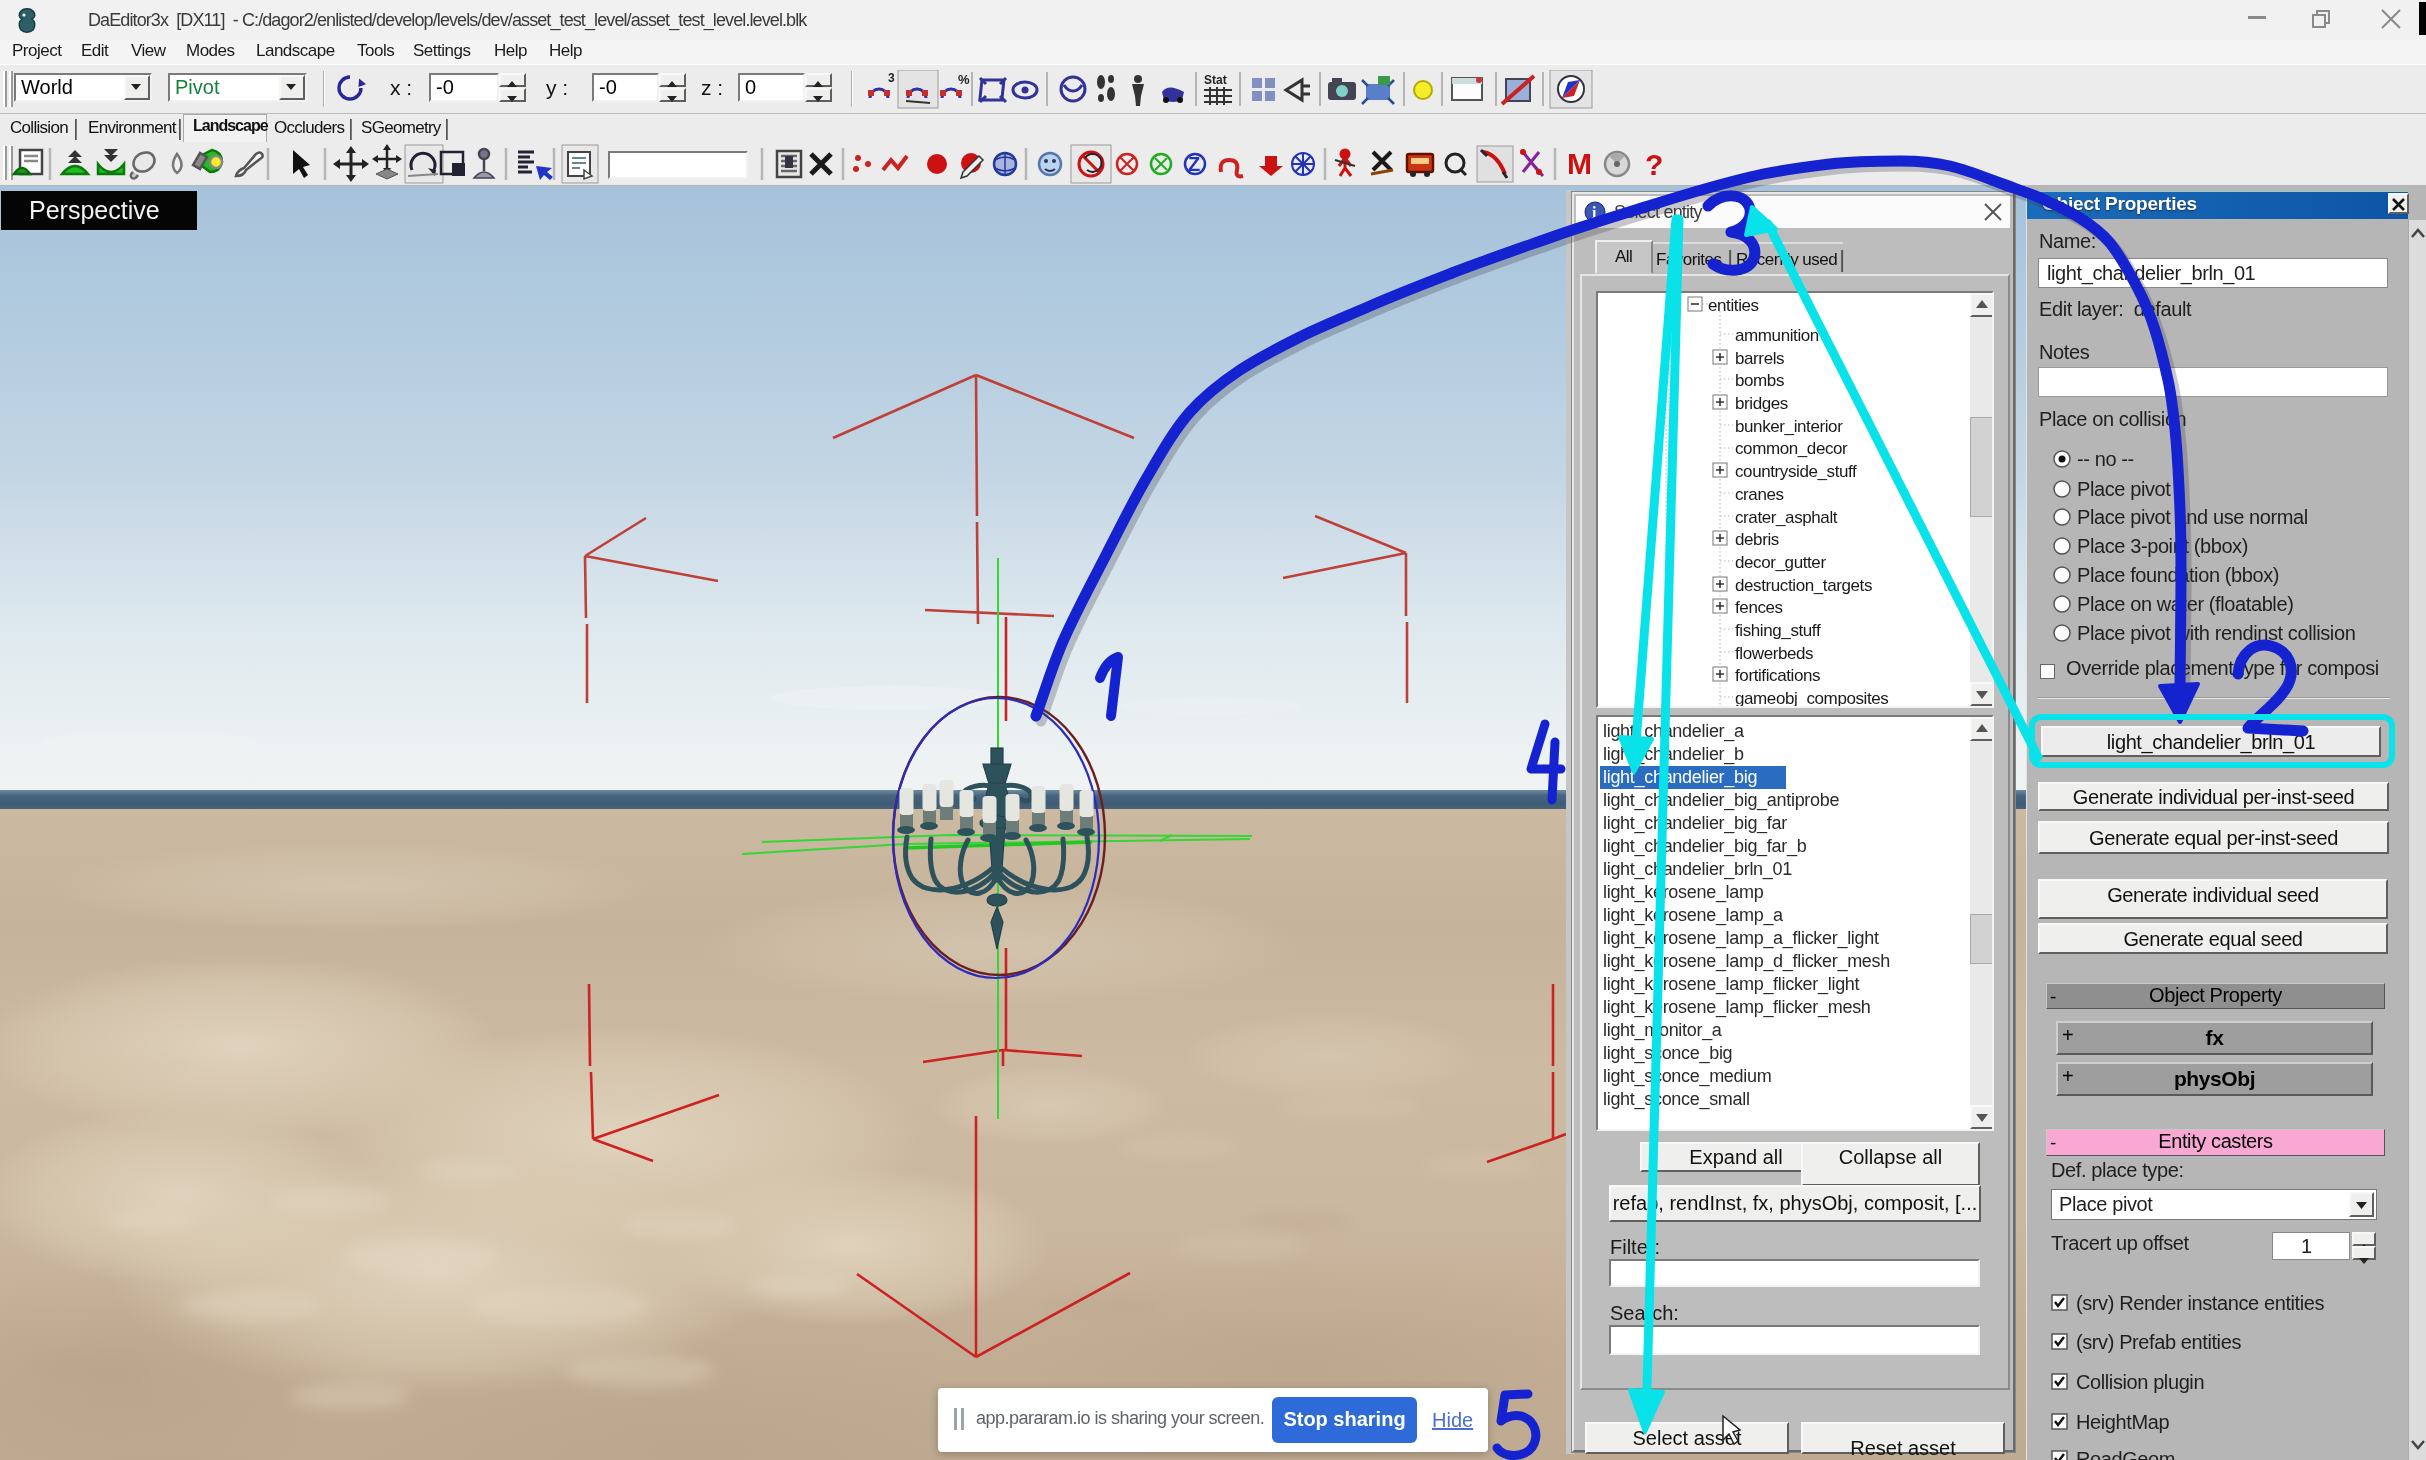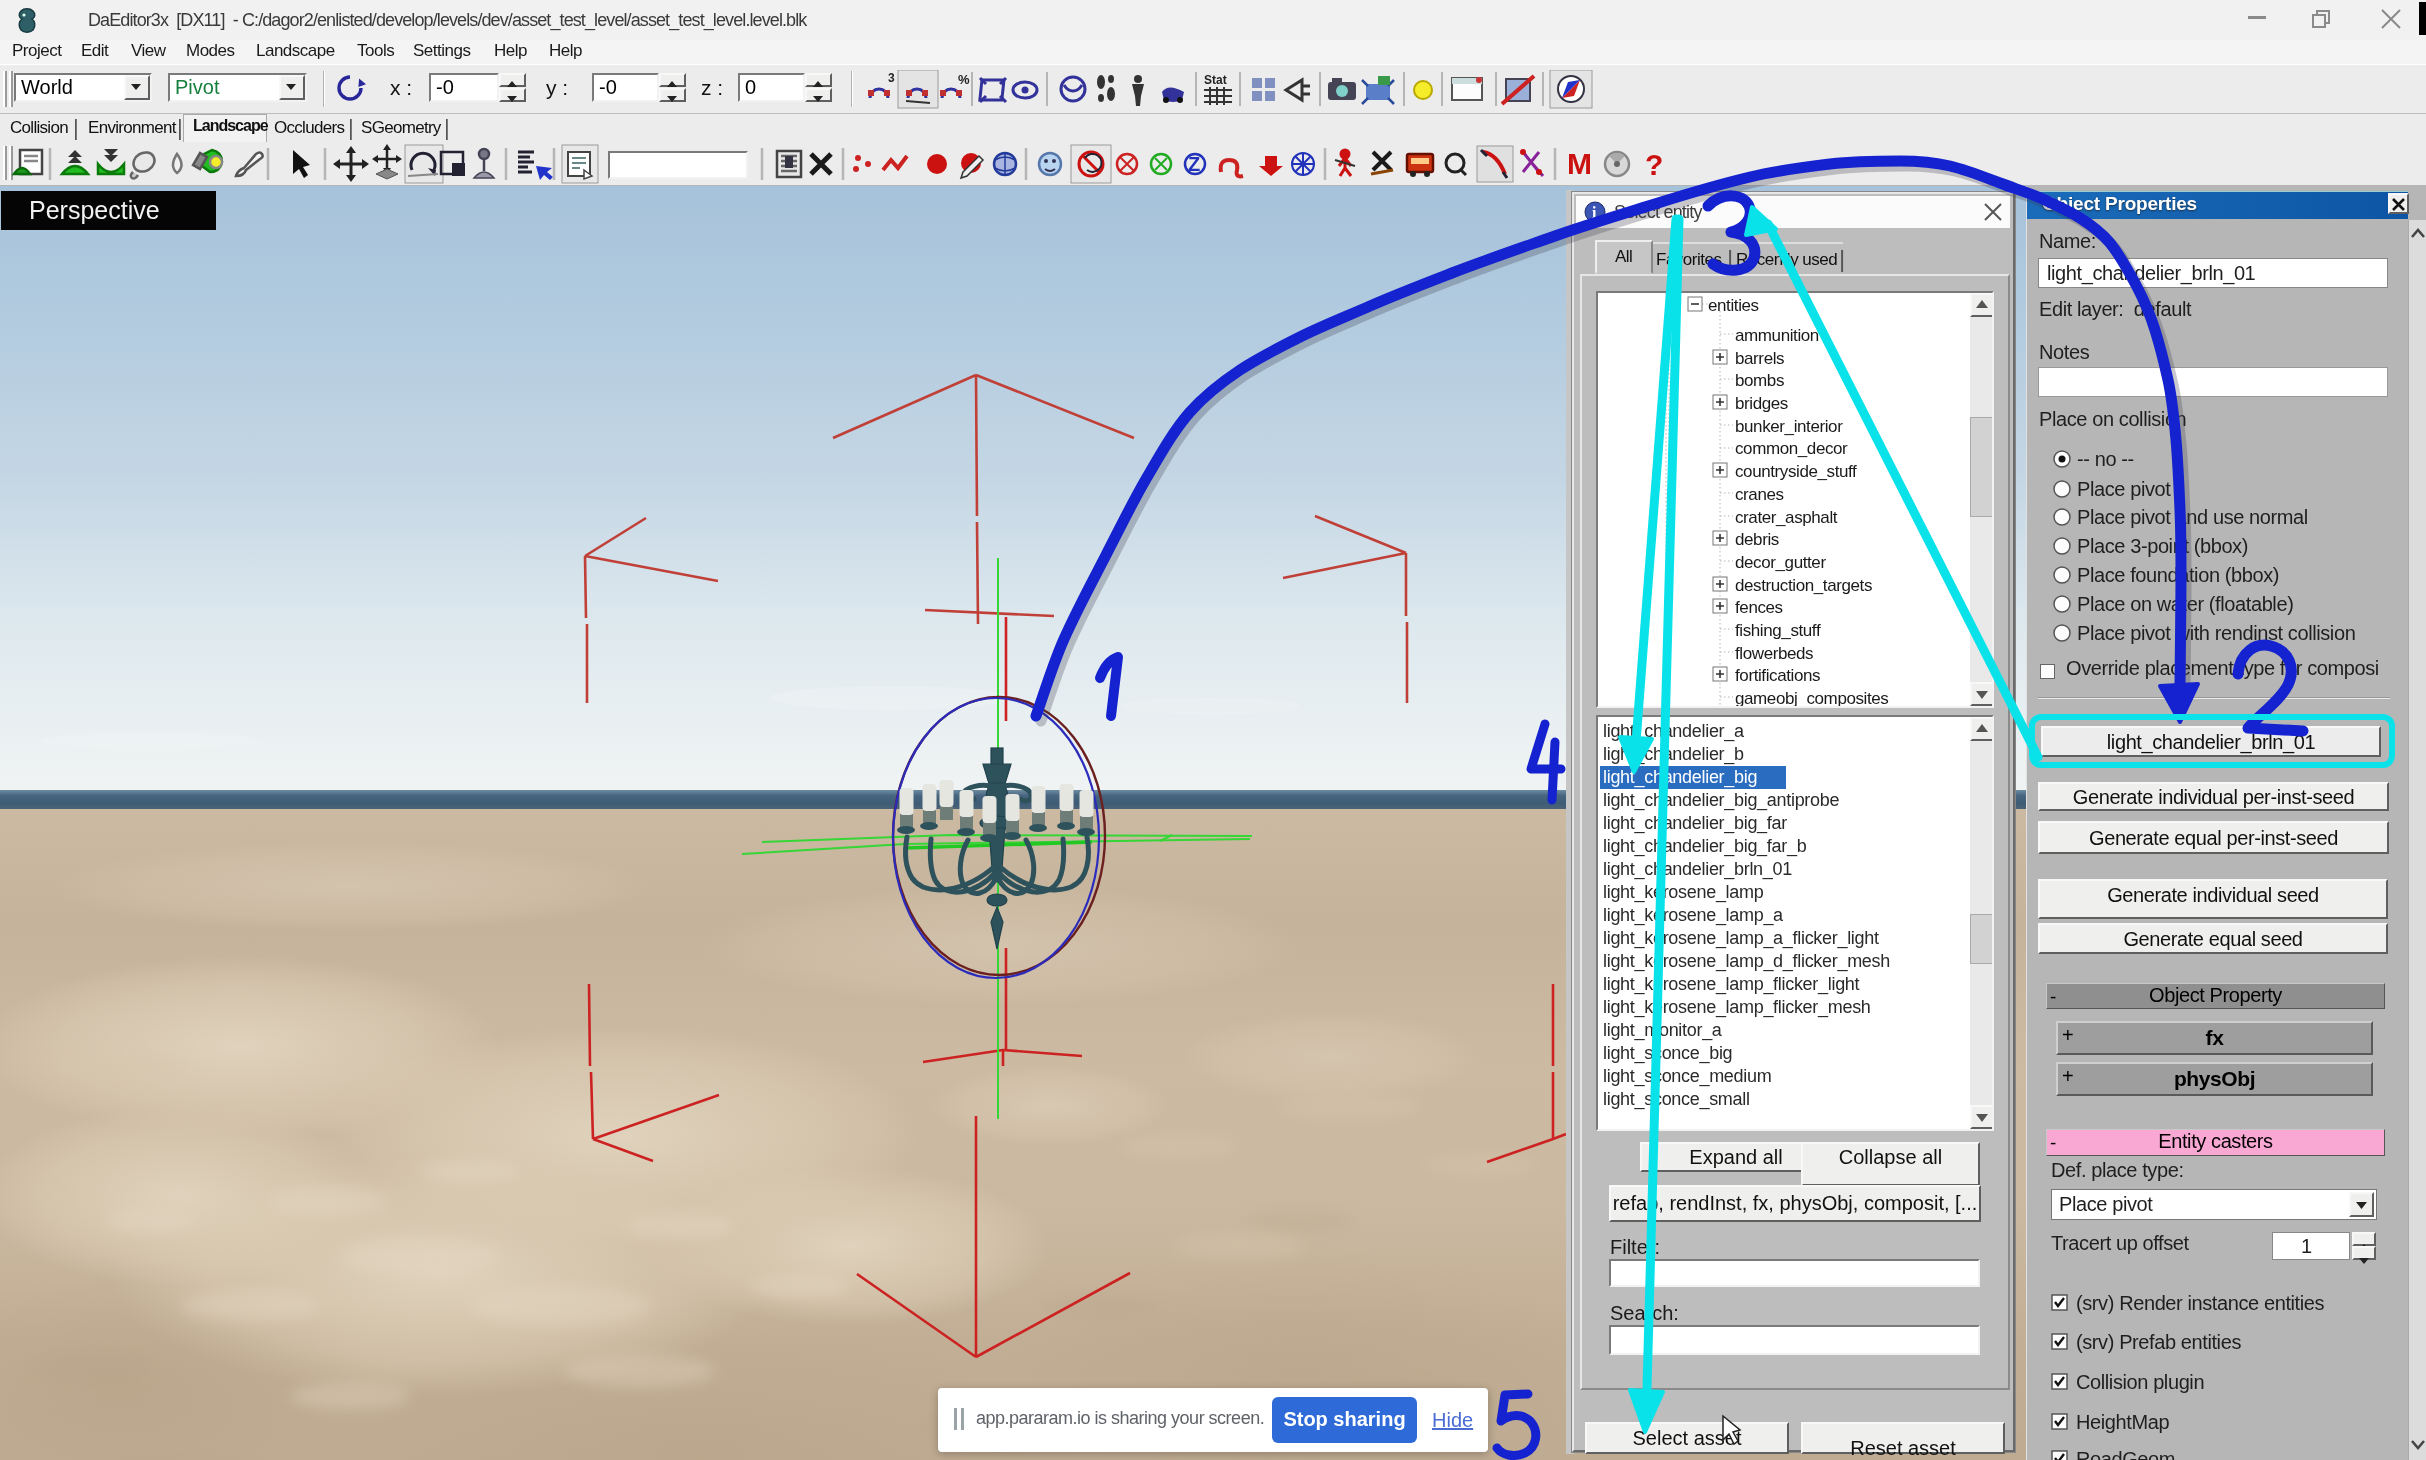--- a/index.html
+++ b/index.html
@@ -522,21 +522,21 @@
           </g>
     <g transform="translate(1086,614)">
             <rect x="-6" y="16" width="13" height="14" fill="#6e7d78"></rect>
             <rect x="-6.5" y="-10" width="14" height="27" rx="4" fill="#e6e6e0"></rect>
             <ellipse cx="0" cy="32" rx="9" ry="4" fill="#2e525c"></ellipse>
           </g>
    </g>
   </g>
  </svg>
 
- <div class="abs" style="left:1px;top:5px;width:215px;height:39px;background:#050505;color:#f2f2f2;font-size:25px;padding:5px 0 0 28px;">Perspective</div>
+ <div class="abs" style="left:1px;top:5px;width:196px;height:39px;background:#050505;color:#f2f2f2;font-size:25px;padding:5px 0 0 28px;">Perspective</div>
 </div>
 
 <div class="abs" style="left:1566px;top:190px;width:8px;height:1264px;background:#c6c6c6;"></div>
 <div class="abs" id="seldlg" style="left:1572px;top:192px;width:443px;height:1260px;background:#bdbdbd;border:2px solid;border-color:#e8e8e8 #6a6a6a #6a6a6a #e8e8e8;outline:1px solid #888;">
  <div class="abs" style="left:2px;top:2px;width:434px;height:32px;background:#fbfbfb;">
   <svg class="abs" style="left:8px;top:5px;" width="22" height="22">
         <circle cx="11" cy="11" r="10" fill="#3a55b4"></circle>
         <circle cx="11" cy="11" r="10" fill="none" stroke="#1a2a6a" stroke-width="1"></circle>
         <text x="8" y="17" font-size="16" font-weight="bold" fill="#fff" font-family="Liberation Serif,serif">i</text>
       </svg>

